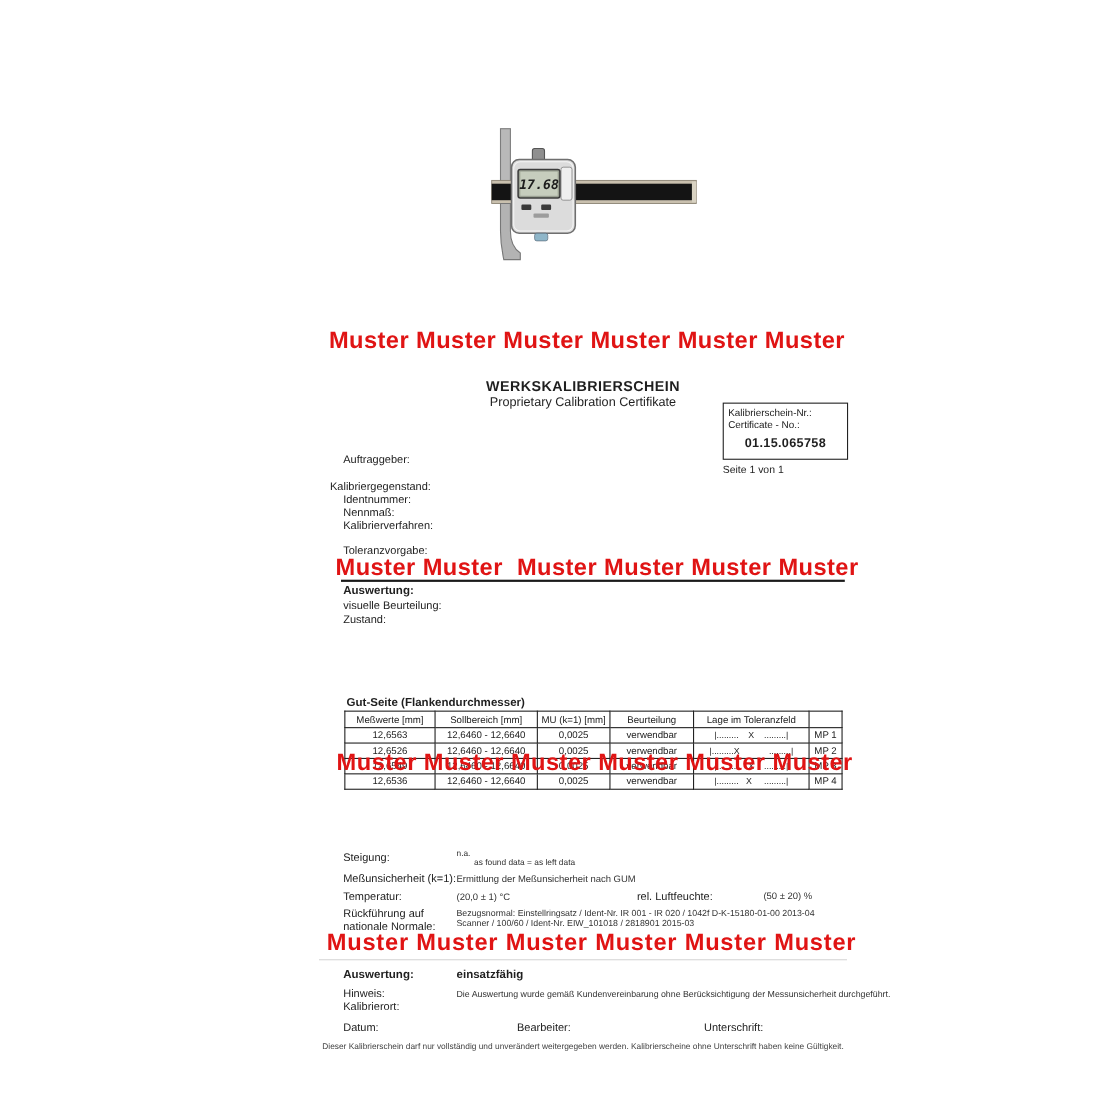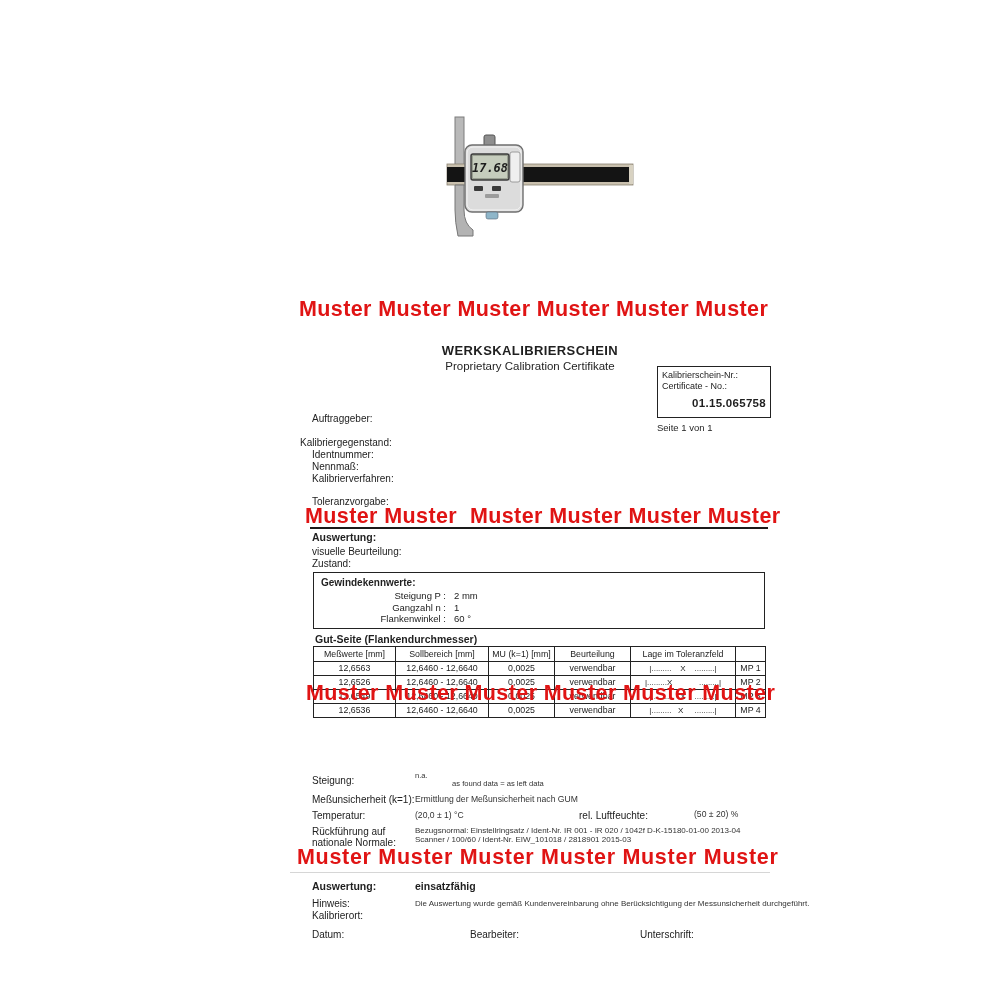--- a/index.html
+++ b/index.html
@@ -15,21 +15,21 @@
   .watermark{
     position:absolute;font-weight:bold;font-size:21.5px;letter-spacing:.4px;
     color:#e01414;white-space:pre;z-index:30;
   }
   
   #certbox{
     position:absolute;left:657px;top:366px;width:114px;height:52px;
     border:1px solid #222;padding:3px 4px;box-sizing:border-box;
   }
   #certbox .cl{font-size:9px;line-height:10.5px;color:#222;}
-  #certbox .num{font-size:11.5px;font-weight:bold;text-align:right;margin-top:6px;letter-spacing:.3px;}
+  #certbox .num{font-size:11.5px;font-weight:bold;text-align:center;margin-top:6px;letter-spacing:.3px;}
   
   #gewindebox{
     position:absolute;left:313px;top:572px;width:452px;height:57px;
     border:1.5px solid #222;box-sizing:border-box;padding:4px 7px;
   }
   .grow{display:flex;font-size:9.5px;line-height:11.5px;}
   .grow .gl{width:125px;text-align:right;color:#222;}
   .grow .gv{margin-left:8px;color:#222;}
   
   #meastable{
@@ -104,35 +104,20 @@
   <div class="abs lbl" style="left:312px;top:461px;">Nennmaß:</div>
   <div class="abs lbl" style="left:312px;top:473px;">Kalibrierverfahren:</div>
   <div class="abs lbl" style="left:312px;top:496px;">Toleranzvorgabe:</div>
 
   <div class="rule" style="left:310px;top:527px;width:458px;height:2px;"></div>
 
   <div class="abs bold" style="left:312px;top:531px;font-size:10.5px;">Auswertung:</div>
   <div class="abs lbl" style="left:312px;top:546px;">visuelle Beurteilung:</div>
   <div class="abs lbl" style="left:312px;top:558px;">Zustand:</div>
 
-  <div id="gewindebox">
-    <div class="bold" style="font-size:10px;margin-bottom:2px;">Gewindekennwerte:</div>
-    <div class="grow">
-      <span class="gl">Steigung P :</span>
-      <span class="gv">2 mm</span>
-    </div>
-    <div class="grow">
-      <span class="gl">Gangzahl n :</span>
-      <span class="gv">1</span>
-    </div>
-    <div class="grow">
-      <span class="gl">Flankenwinkel :</span>
-      <span class="gv">60 °</span>
-    </div>
-  </div>
 
   <div class="abs bold" style="left:315px;top:633px;font-size:10.5px;">Gut-Seite (Flankendurchmesser)</div>
 
   <table id="meastable">
     <colgroup>
       <col style="width:82px">
         <col style="width:93px">
         <col style="width:66px">
       <col style="width:76px">
         <col style="width:105px">
@@ -177,21 +162,21 @@
       <td>0,0025</td>
       <td>verwendbar</td>
       <td class="lage">|.........   X     .........|</td>
       <td>MP 4</td>
     </tr>
   </tbody>
     </table>
 
   <div class="abs lbl" style="left:312px;top:775px;">Steigung:</div>
   <div class="valtext tiny" style="left:415px;top:771px;">n.a.</div>
-  <div class="valtext tiny" style="left:421px;top:779px;padding-left:31px;">as found data = as left data</div>
+  <div class="valtext tiny" style="left:400px;top:779px;padding-left:31px;">as found data = as left data</div>
 
   <div class="abs lbl" style="left:312px;top:794px;">Meßunsicherheit (k=1):</div>
   <div class="valtext" style="left:415px;top:794px;font-size:8.6px;">Ermittlung der Meßunsicherheit nach GUM</div>
 
   <div class="abs lbl" style="left:312px;top:810px;">Temperatur:</div>
   <div class="valtext" style="left:415px;top:810px;font-size:8.6px;">(20,0 ± 1) °C</div>
   <div class="abs lbl" style="left:579px;top:810px;">rel. Luftfeuchte:</div>
   <div class="valtext" style="left:694px;top:809px;font-size:8.6px;">(50 ± 20) %</div>
 
   <div class="abs lbl" style="left:312px;top:826px;">Rückführung auf</div>
@@ -204,14 +189,15 @@
   <div class="abs bold" style="left:312px;top:880px;font-size:10.5px;">Auswertung:</div>
   <div class="abs bold" style="left:415px;top:880px;font-size:10.5px;">einsatzfähig</div>
   <div class="abs lbl" style="left:312px;top:898px;">Hinweis:</div>
   <div class="valtext small" style="left:415px;top:899px;">Die Auswertung wurde gemäß Kundenvereinbarung ohne Berücksichtigung der Messunsicherheit durchgeführt.</div>
   <div class="abs lbl" style="left:312px;top:910px;">Kalibrierort:</div>
 
   <div class="abs lbl" style="left:312px;top:929px;">Datum:</div>
   <div class="abs lbl" style="left:470px;top:929px;">Bearbeiter:</div>
   <div class="abs lbl" style="left:640px;top:929px;">Unterschrift:</div>
 
+  <div class="abs tiny" style="left:290px;top:947px;width:480px;text-align:center;">Dieser Kalibrierschein darf nur vollständig und unverändert weitergegeben werden. Kalibrierscheine ohne Unterschrift haben keine Gültigkeit.</div>
 
 </div>
 
 </body></html>

